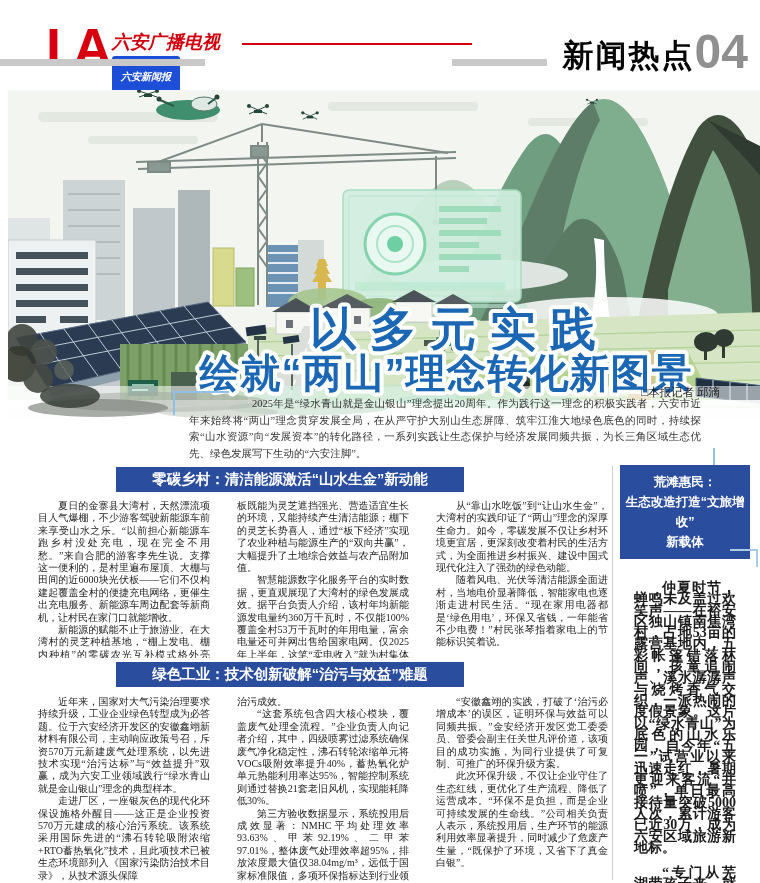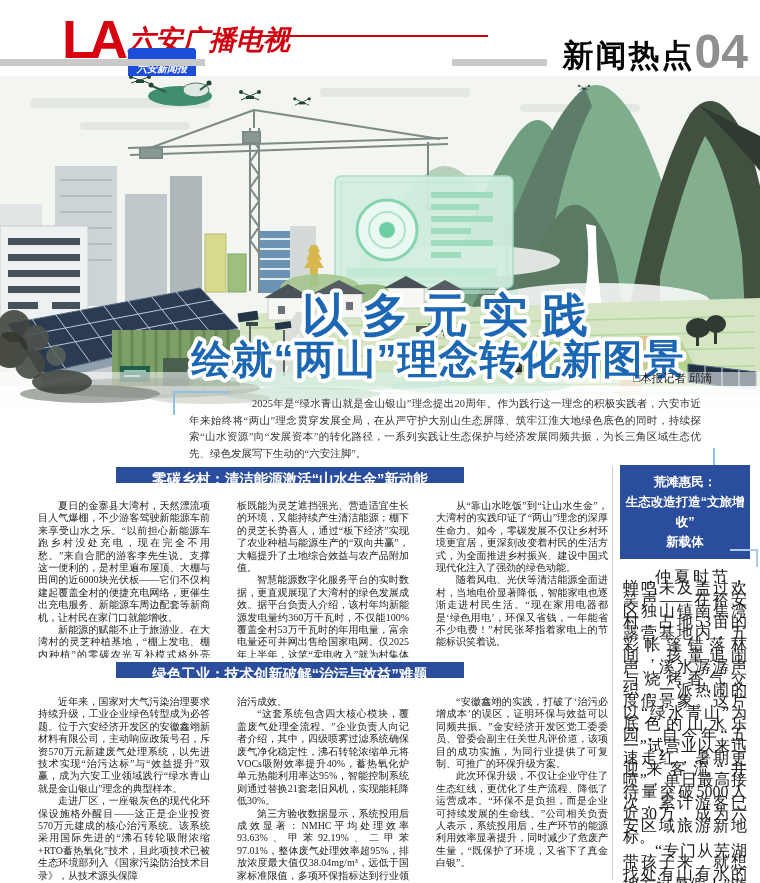--- a/index.html
+++ b/index.html
@@ -1,53 +1,53 @@
 <!DOCTYPE html>
 <html><head>
 <meta charset="utf-8">
 <style>
   html,body { margin:0; padding:0; background:#ffffff; }
   .page { position:relative; width:760px; height:883px; background:#ffffff; overflow:hidden;
           font-family:"Liberation Serif", serif; }
 
   
-  .brand { position:absolute; left:46px; top:14px; width:260px; height:60px;margin-left:16px; }
+  .brand { position:absolute; left:46px; top:22px; width:260px; height:60px; }
   .monogram { position:absolute; left:0; top:-6px; font-family:"Liberation Sans",sans-serif;
               font-weight:900; font-size:54px; color:#d7000f; letter-spacing:-6px; }
-  .brand-title { position:absolute; left:66px; top:8px; font-size:27px; font-weight:bold;
+  .brand-title { position:absolute; left:66px; top:8px; font-size:18px; font-weight:bold;
                  font-style:italic; color:#d0000e; white-space:nowrap; }
   .brand-line { position:absolute; left:196px; top:21px; width:230px; height:2px; background:#d0000e; }
   .brand-badge { position:absolute; left:66px; top:34px; background:#1d4ed8; color:#fff;
                  font-size:10px; font-weight:bold; font-style:italic; padding:14px 9px; border-radius:3px; }
   .bar { position:absolute; height:7px; background:#c9c9c9; top:59px; }
   .bar-left { left:0; width:205px; }
   .bar-right { left:452px; width:95px; }
   .dateline { position:absolute; left:216px; top:55px; font-family:"Liberation Sans",sans-serif;
               font-weight:bold; font-size:11px; color:#1a1a1a; white-space:nowrap; }
   .dateline span { margin-right:13px; }
   .masthead { position:absolute; right:12px; top:32px; display:flex; align-items:flex-end; }
   .mh-title { font-family:"Liberation Sans",sans-serif; font-weight:900; font-size:31px; color:#050505;
               letter-spacing:2px; line-height:1; }
   .mh-num { font-family:"Liberation Sans",sans-serif; font-weight:900; font-size:48px; color:#8f8f8f;
             line-height:0.82; }
 
   
-  .hero { position:absolute; left:0; top:76px; width:692px; height:330px; z-index:1; }
+  .hero { position:absolute; left:0; top:90px; width:692px; height:330px; z-index:1;padding-left:8px; }
 
   
   .intro { position:absolute; left:189px; top:396px; width:512px; height:64px; z-index:2; }
   .intro p { margin:0; font-size:10.5px; line-height:16.5px; color:#333; text-align:justify;
              text-indent:6em; }
   .intro::before { content:""; position:absolute; left:-16px; top:-5px; width:54px; height:22px;
                    border-left:2px solid #8fc0e8; border-top:2px solid #8fc0e8; }
   .intro::after { content:""; position:absolute; right:-14px; bottom:-10px; width:54px; height:20px;
                   border-right:2px solid #8fc0e8; border-bottom:2px solid #8fc0e8; }
 
   
-  .banner { position:absolute; left:116px; width:348px; height:16px; background:#2b4d9e; color:#fff;
+  .banner { position:absolute; left:116px; width:348px; height:25px; background:#2b4d9e; color:#fff;
             font-family:"Liberation Sans",sans-serif; font-weight:bold; font-size:14.5px;
             text-align:center; line-height:25px; z-index:2; }
   .banner1 { top:467px; }
   .banner2 { top:662px; }
   .cols { position:absolute; left:38px; width:570px; display:flex; gap:27px; overflow:hidden; z-index:2; }
   .cols1 { top:500px; height:158px; }
   .cols2 { top:696px; height:185px; }
   .col { width:182px; }
   .col p { margin:0; font-size:10px; line-height:12.4px; color:#1c1c1c; text-align:justify; }
   p.ind { text-indent:2em; }
@@ -55,22 +55,22 @@
 
   .vdiv { position:absolute; left:612px; top:466px; width:1px; height:414px; background:#cfcfcf; }
 
   
   .sidebar { position:absolute; left:620px; top:465px; width:130px; height:418px; z-index:2; }
   .sbanner { background:#2b4d9e; color:#fff; font-family:"Liberation Sans",sans-serif; font-weight:bold;
              font-size:12.5px; text-align:center; padding:7px 2px; line-height:1.6; }
   .sb-bracket { position:absolute; left:110px; top:84px; width:26px; height:16px;
                 border-right:2px solid #a9cce8; border-top:2px solid #a9cce8; }
   .sbody { margin-top:9px; height:318px; overflow:hidden; }
-  .sbody p { margin:3px; font-size:16px; line-height:11.3px; color:#1c1c1c; text-align:justify;
-             text-indent:2em; }
+  .sbody p { margin:14px; font-size:14px; line-height:11.3px; color:#1c1c1c; text-align:justify;
+             text-indent:2em;font-weight:bold; }
 </style>
 </head>
 <body>
 
 <div class="page">
 
   <div class="brand">
     <span class="monogram">LA</span>
     <span class="brand-title">六安广播电视</span>
     <span class="brand-line"></span>

